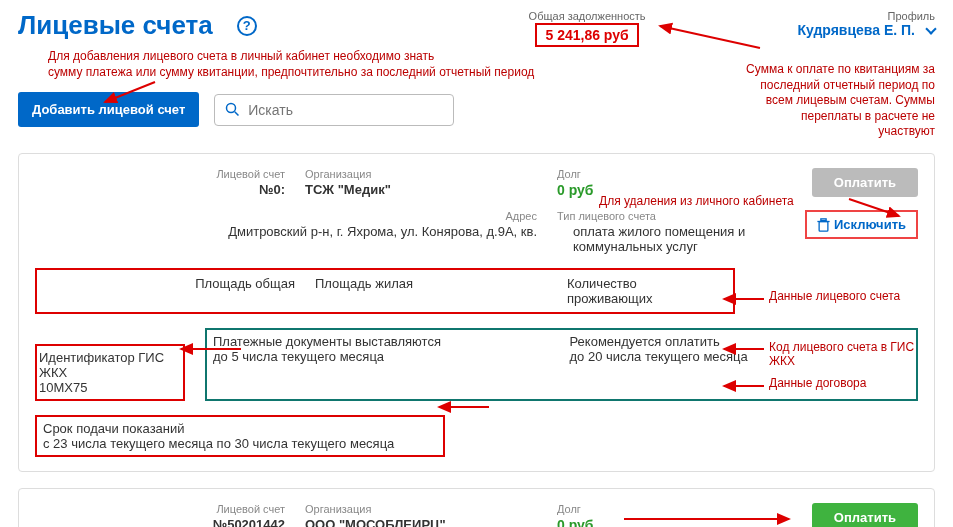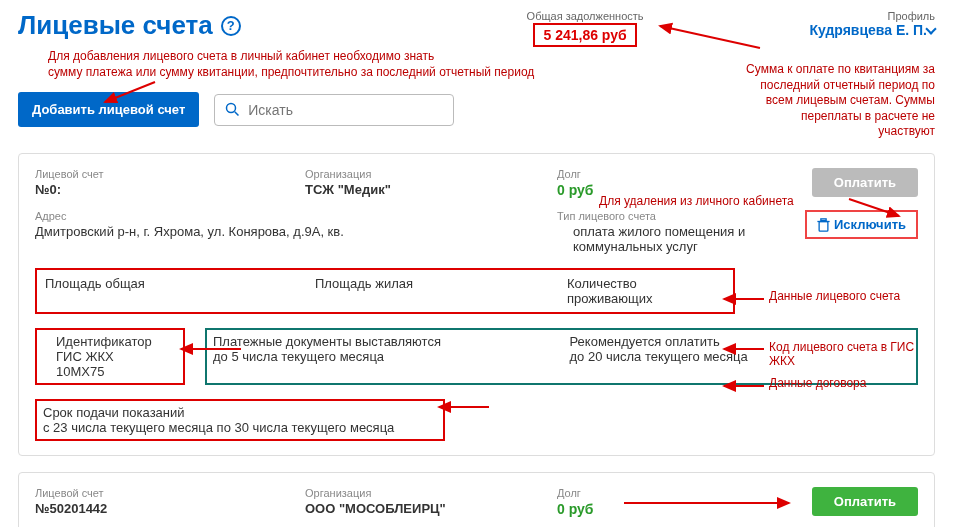--- a/index.html
+++ b/index.html
@@ -1,55 +1,55 @@
 <!DOCTYPE html>
 <html><head>
   <meta charset="utf-8">
   <style>
     * { box-sizing: border-box; margin: 0; padding: 0; font-family: Arial, sans-serif; }
     body { background: #fff; padding: 10px 18px; width: 953px; }
     .header-row { display: flex; align-items: flex-start; margin-bottom: 4px; }
-    .page-title { color: #0068c8; font-size: 26px; font-weight: bold; display: flex; align-items: center; gap: 8px; }
+    .page-title { color: #0068c8; font-size: 26px; font-weight: bold; display: flex; align-items: center; gap: 24px; }
     .help-icon { display: inline-flex; align-items: center; justify-content: center; width: 20px; height: 20px; border: 2px solid #0068c8; border-radius: 50%; color: #0068c8; font-size: 13px; font-weight: bold; }
     .header-mid { flex: 1; display: flex; flex-direction: column; align-items: center; padding-left: 120px; }
     .debt-label { font-size: 11px; color: #666; }
     .debt-value { color: #d00; font-weight: bold; font-size: 14px; border: 2px solid #d00; padding: 2px 8px; margin-top: 1px; }
     .profile { text-align: right; }
     .profile-label { font-size: 11px; color: #666; }
-    .profile-name { color: #0068c8; font-weight: bold; font-size: 14px; display: flex; align-items: center; gap: 0; }
+    .profile-name { color: #0068c8; font-weight: bold; font-size: 14px; display: flex; align-items: center; gap: 12px; }
     .chev { border: solid #0068c8; border-width: 0 2px 2px 0; display: inline-block; padding: 3px; transform: rotate(45deg); margin-top: -3px; }
     .hint-red { color: #b00; font-size: 12px; line-height: 1.3; }
     .hint-row1 { margin-left: 155px; margin-top: -2px; }
     .hint-right1 { position: absolute; right: 18px; top: 62px; width: 190px; text-align: right; }
     .action-row { display: flex; align-items: center; gap: 15px; margin-top: 12px; }
     .btn-add { background: #0068c8; color: #fff; font-weight: bold; font-size: 13px; padding: 10px 14px; border: none; border-radius: 3px; cursor: pointer; }
     .search-wrap { border: 1px solid #bbb; border-radius: 4px; padding: 7px 10px; display: flex; align-items: center; gap: 8px; width: 240px; }
     .search-icon { width: 15px; height: 15px; }
     .search-input { border: none; outline: none; font-size: 14px; flex: 1; color: #444; }
     .card { border: 1px solid #ddd; border-radius: 4px; padding: 14px 16px; margin-top: 26px; position: relative; }
     .row { display: flex; gap: 20px; }
-    .col1 { width: 250px; }
+    .col1 { width: 250px; text-align: right; }
     .col2 { width: 232px; }
     .col3 { flex: 1; }
     .col4 { width: 120px; text-align: right; }
     .label { font-size: 11px; color: #888; margin-bottom: 2px; }
     .val { font-size: 13px; color: #333; }
     .val-bold { font-weight: bold; }
     .val-green { color: #2a9a2a; font-weight: bold; font-size: 14px; }
     .btn-pay-grey { background: #bbb; color: #fff; font-weight: bold; padding: 7px 22px; border: none; border-radius: 3px; font-size: 13px; }
     .btn-pay-green { background: #3fb33f; color: #fff; font-weight: bold; padding: 7px 22px; border: none; border-radius: 3px; font-size: 13px; }
     .btn-exclude { display: inline-flex; align-items: center; gap: 4px; border: 2px solid #ef4444; padding: 5px 10px; color: #0068c8; font-weight: bold; font-size: 13px; background: #fff; }
     .trash-icon { width: 13px; height: 14px; }
     .section-box { border: 2px solid #d00; padding: 6px 8px; margin-top: 14px; }
     .section-box .row .col1, .section-box .row .col2, .section-box .row .col3 { }
     .annot { color: #b00; font-size: 12px; position: absolute; }
     .arrow-svg { position: absolute; pointer-events: none; }
     .addr-row { margin-top: 12px; }
     .gis-row { display: flex; gap: 20px; margin-top: 14px; }
-    .col-gis1 { width: 150px; border: 2px solid #d00; padding: 4px 19px; }
+    .col-gis1 { width: 150px; border: 2px solid #d00; padding: 4px 2px; margin-top: 16px; }
     .col-gis2 { flex: 1; border: 2px solid #0f766e; padding: 4px 6px; display: flex; gap: 16px; }
     .gis-sub { flex: 1; }
     .deadline-box { border: 2px solid #d00; padding: 4px 6px; margin-top: 14px; width: 410px; }
     .card2 { border: 1px solid #ddd; border-radius: 4px; padding: 14px 16px; margin-top: 16px; position: relative; }
   </style>
 </head>
 <body>
 
 <div class="header-row">
   <div class="page-title">

